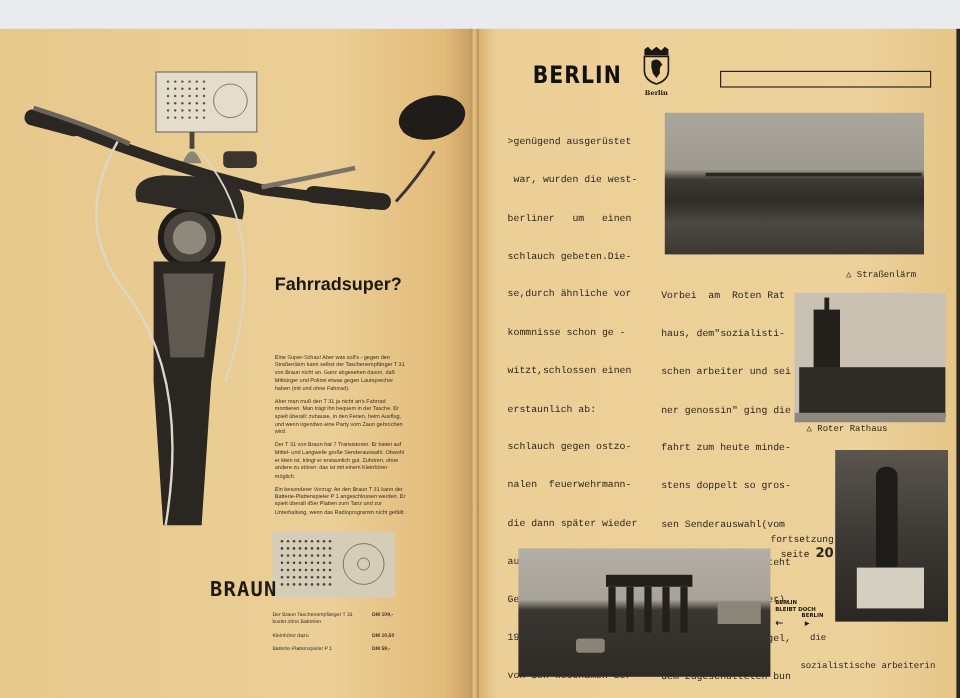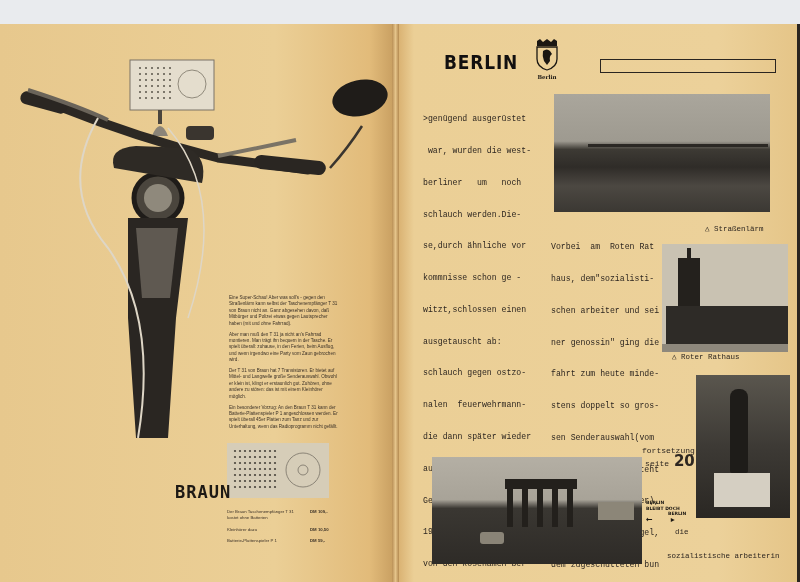--- a/index.html
+++ b/index.html
@@ -24,21 +24,21 @@
   
   .berlin-title{position:absolute;left:444px;top:50px;font-family:"DejaVu Sans",sans-serif;font-weight:bold;font-size:20px;letter-spacing:1px;color:#121010;transform:scaleX(0.85);transform-origin:left;}
   .crest{position:absolute;left:535px;top:39px;width:24px;height:40px;}
   .titlebox{position:absolute;left:600px;top:59px;width:174px;height:12px;border:1.3px solid #2a2520;}
   .typed{font-family:"Liberation Mono",monospace;color:#2d2620;white-space:pre;}
   .col1{position:absolute;left:423px;top:93px;font-size:8.2px;line-height:10.6px;}
   .col2{position:absolute;left:551px;top:221px;font-size:8.2px;line-height:10.6px;}
   .photo{position:absolute;background:#3c3834;overflow:hidden;}
   .caption{position:absolute;font-family:"Liberation Mono",monospace;font-size:7.5px;color:#2d2620;}
   .fort{position:absolute;left:642px;top:446px;font-size:8px;line-height:10px;text-align:right;}
-  .fort b{font-family:"DejaVu Sans",sans-serif;font-size:15px;}
+  .fort b{font-family:"DejaVu Sans",sans-serif;font-size:11px;}
   .bbd{position:absolute;left:646px;top:500px;font-family:"DejaVu Sans",sans-serif;font-weight:bold;font-size:4.5px;line-height:5.5px;color:#1b1712;}
   .bbd .arr{font-size:8px;}
 </style>
 </head>
 <body>
 
 <div class="page left"></div>
 <div class="page right"></div>
 <div class="spine"></div>
 <div class="edge"></div>
@@ -103,20 +103,21 @@
   <circle cx="140" cy="140" r="24" fill="#4a453d" stroke="#1f1c19" stroke-width="5"></circle>
   <circle cx="140" cy="140" r="14" fill="#8f897c"></circle>
   <path d="M96 110 Q90 90 118 88 L170 90 Q190 100 184 125" fill="#2e2a25"></path>
   <path d="M110 160 L170 160 L158 260 L150 380 L118 380 L110 260 Z" fill="#2a2622"></path>
   <path d="M118 170 L160 170 L152 240 L124 240 Z" fill="#8b8478" opacity="0.55"></path>
   <path d="M80 60 Q40 130 90 190 Q140 260 120 380" stroke="#ded6c6" stroke-width="2" fill="none"></path>
   <path d="M150 70 Q210 140 170 260" stroke="#ded6c6" stroke-width="1.5" fill="none"></path>
 </svg>
 
 <div class="headline">
+  <div>Fahrradsuper?</div>
 </div>
 
 <div class="adbody">
   <p>Eine Super-Schau! Aber was soll's - gegen den Straßenlärm kann selbst der Taschenempfänger T 31 von Braun nicht an. Ganz abgesehen davon, daß Mitbürger und Polizei etwas gegen Lautsprecher haben (mit und ohne Fahrrad).</p>
   <p>Aber man muß den T 31 ja nicht an's Fahrrad montieren. Man trägt ihn bequem in der Tasche. Er spielt überall: zuhause, in den Ferien, beim Ausflug, und wenn irgendwo eine Party vom Zaun gebrochen wird.</p>
   <p>Der T 31 von Braun hat 7 Transistoren. Er bietet auf Mittel- und Langwelle große Senderauswahl. Obwohl er klein ist, klingt er erstaunlich gut. Zuhören, ohne andere zu stören: das ist mit einem Kleinhörer möglich.</p>
   <p>Ein besonderer Vorzug: An den Braun T 31 kann der Batterie-Plattenspieler P 1 angeschlossen werden. Er spielt überall 45er Platten zum Tanz und zur Unterhaltung, wenn das Radioprogramm nicht gefällt.</p>
 </div>
 
 <svg class="radio" viewBox="0 0 102 55">
@@ -216,26 +217,26 @@
     <path d="M8 12 Q12 9 15 12 L17 15 Q14 17 15 22 L12 26 L9 22 Q7 17 8 12 Z" fill="#1b1712"></path>
   </svg>
   <div style="font-family:'DejaVu Serif',serif;font-weight:bold;font-size:5.5px;color:#1b1712;text-align:center;margin-top:-1px;">Berlin</div>
 </div>
 
 <div class="titlebox"></div>
 
 <div class="typed col1">
   <div>&gt;genügend ausgerüstet</div>
   <div> war, wurden die west-</div>
-  <div>berliner   um   noch</div>
-  <div>schlauch werden.Die-</div>
+  <div>berliner   um   einen</div>
+  <div>schlauch gebeten.Die-</div>
   <div>se,durch ähnliche vor</div>
   <div>kommnisse schon ge -</div>
   <div>witzt,schlossen einen</div>
-  <div>ausgetauscht ab:</div>
+  <div>erstaunlich ab:</div>
   <div>schlauch gegen ostzo-</div>
   <div>nalen  feuerwehrmann-</div>
   <div>die dann später wieder</div>
   <div>ausgetauscht wurden.</div>
   <div>Geschehen  im  jahre</div>
   <div>1960 in berlin....</div>
   <div>von den kosenamen ber</div>
   
   
   

